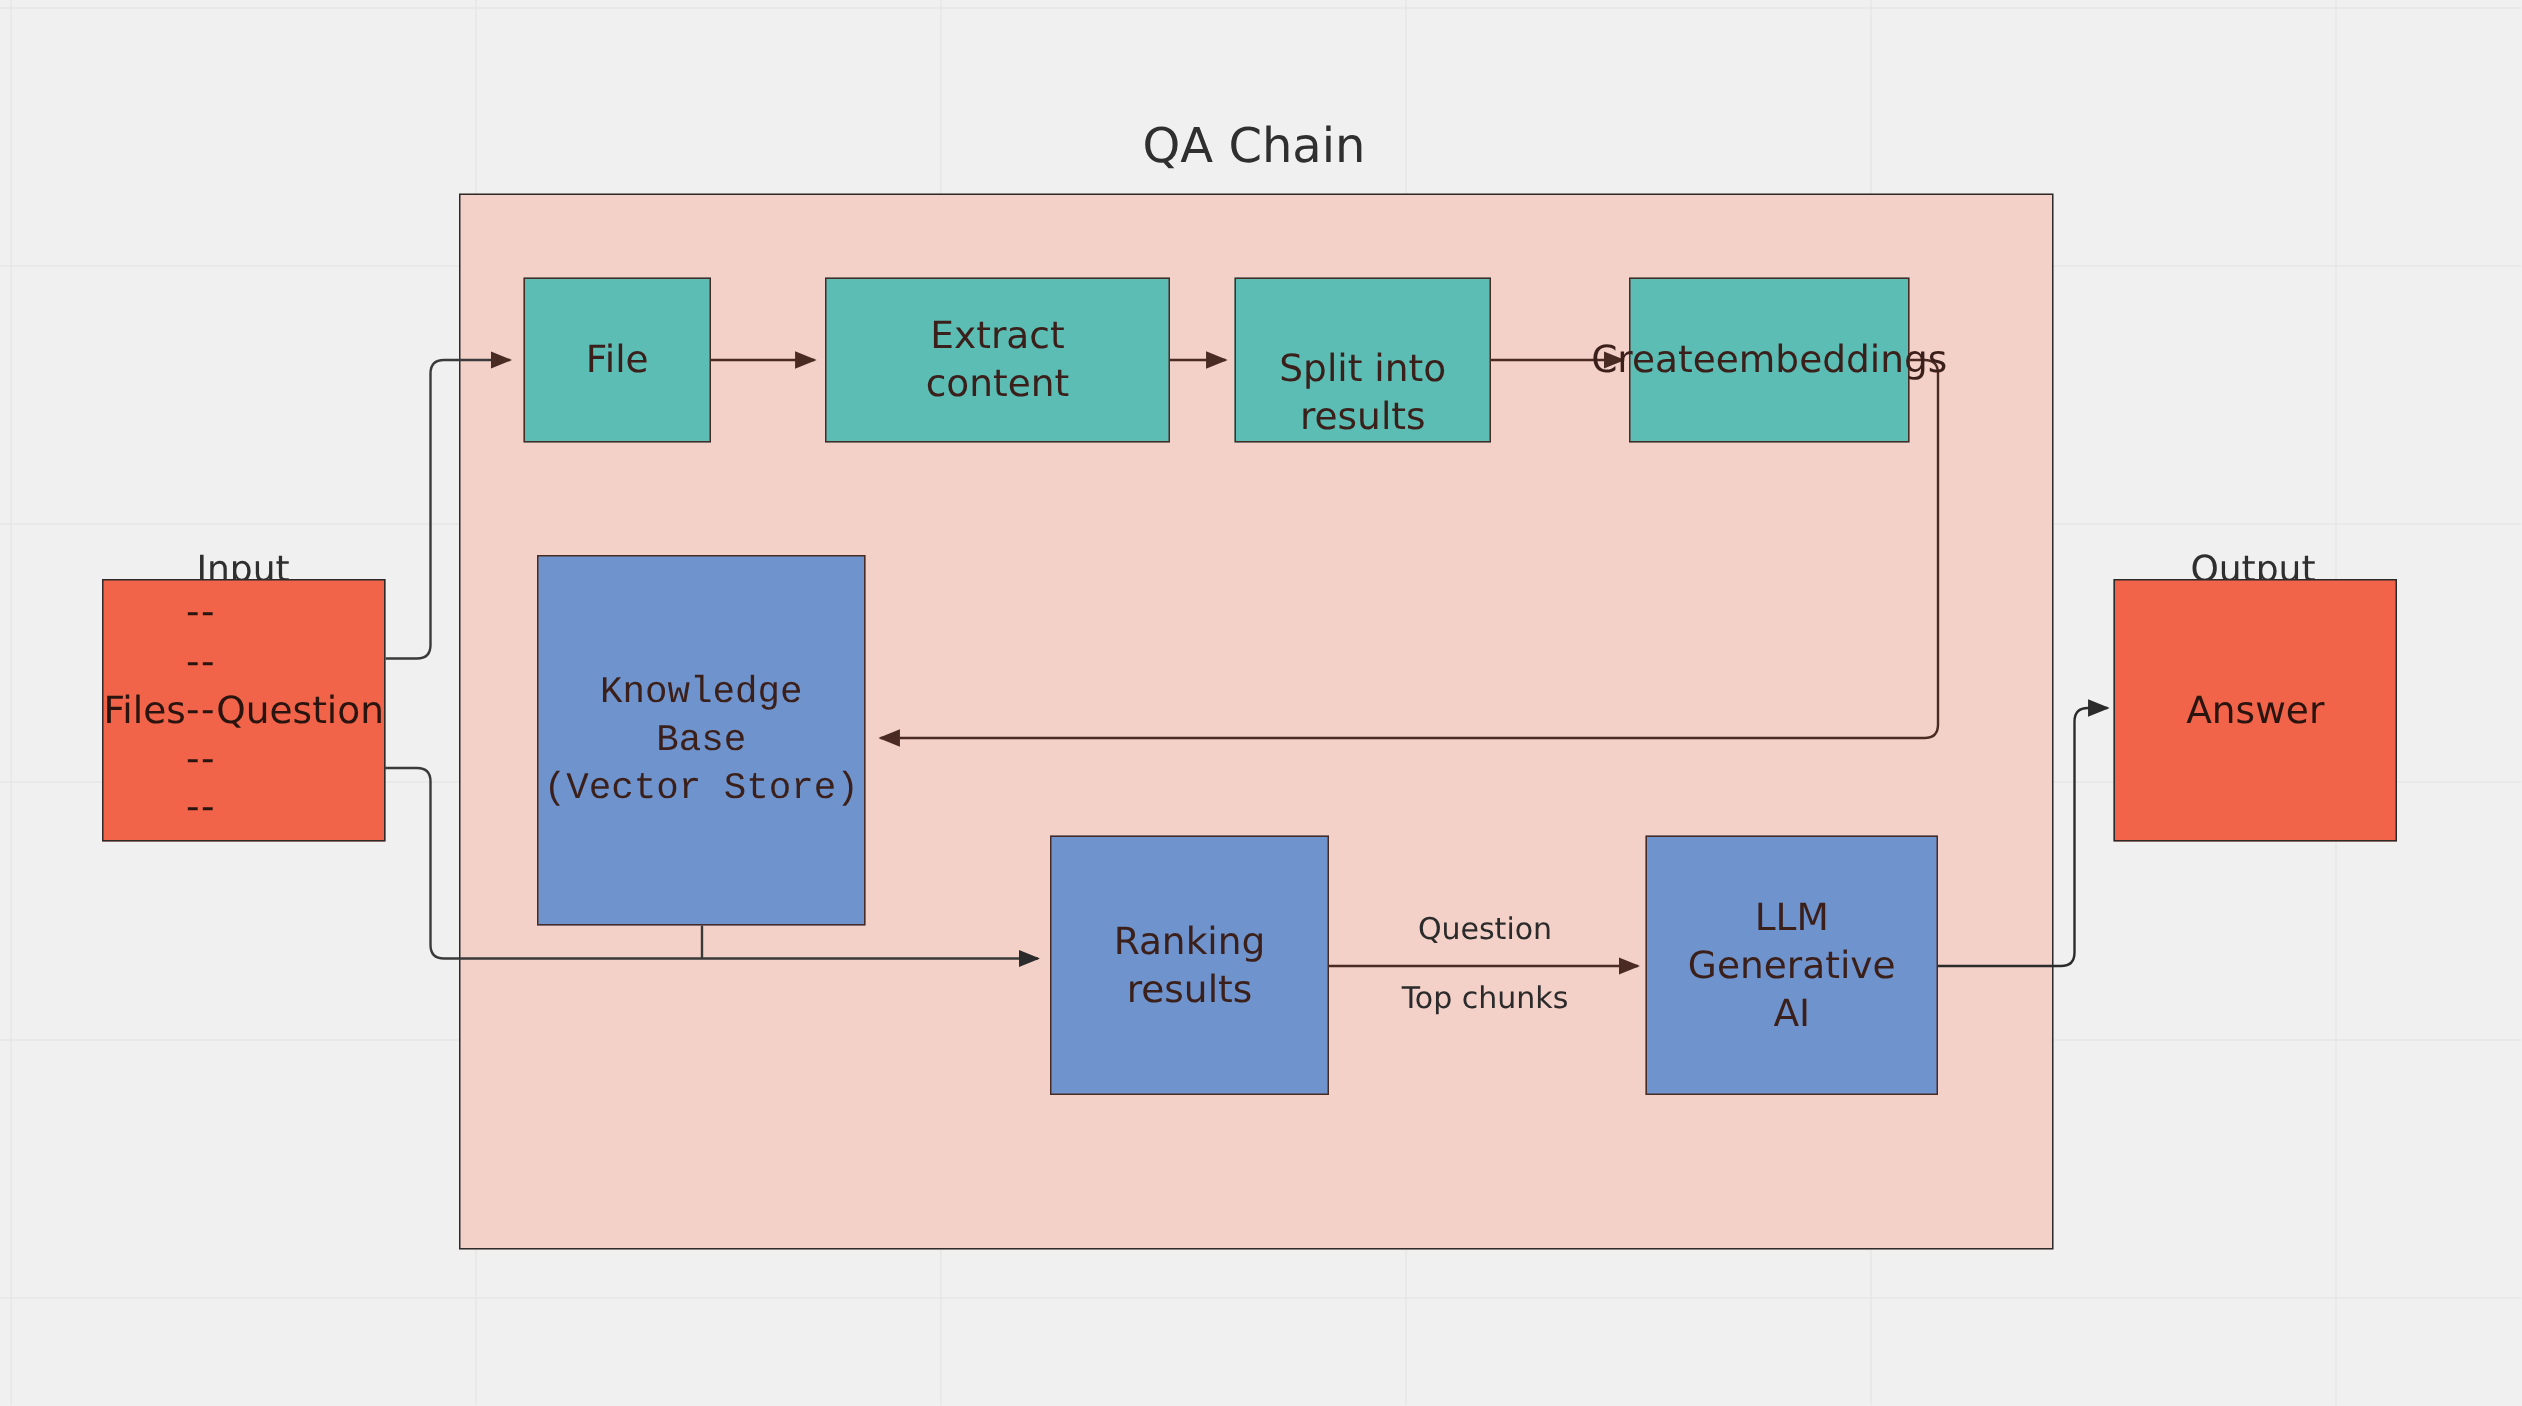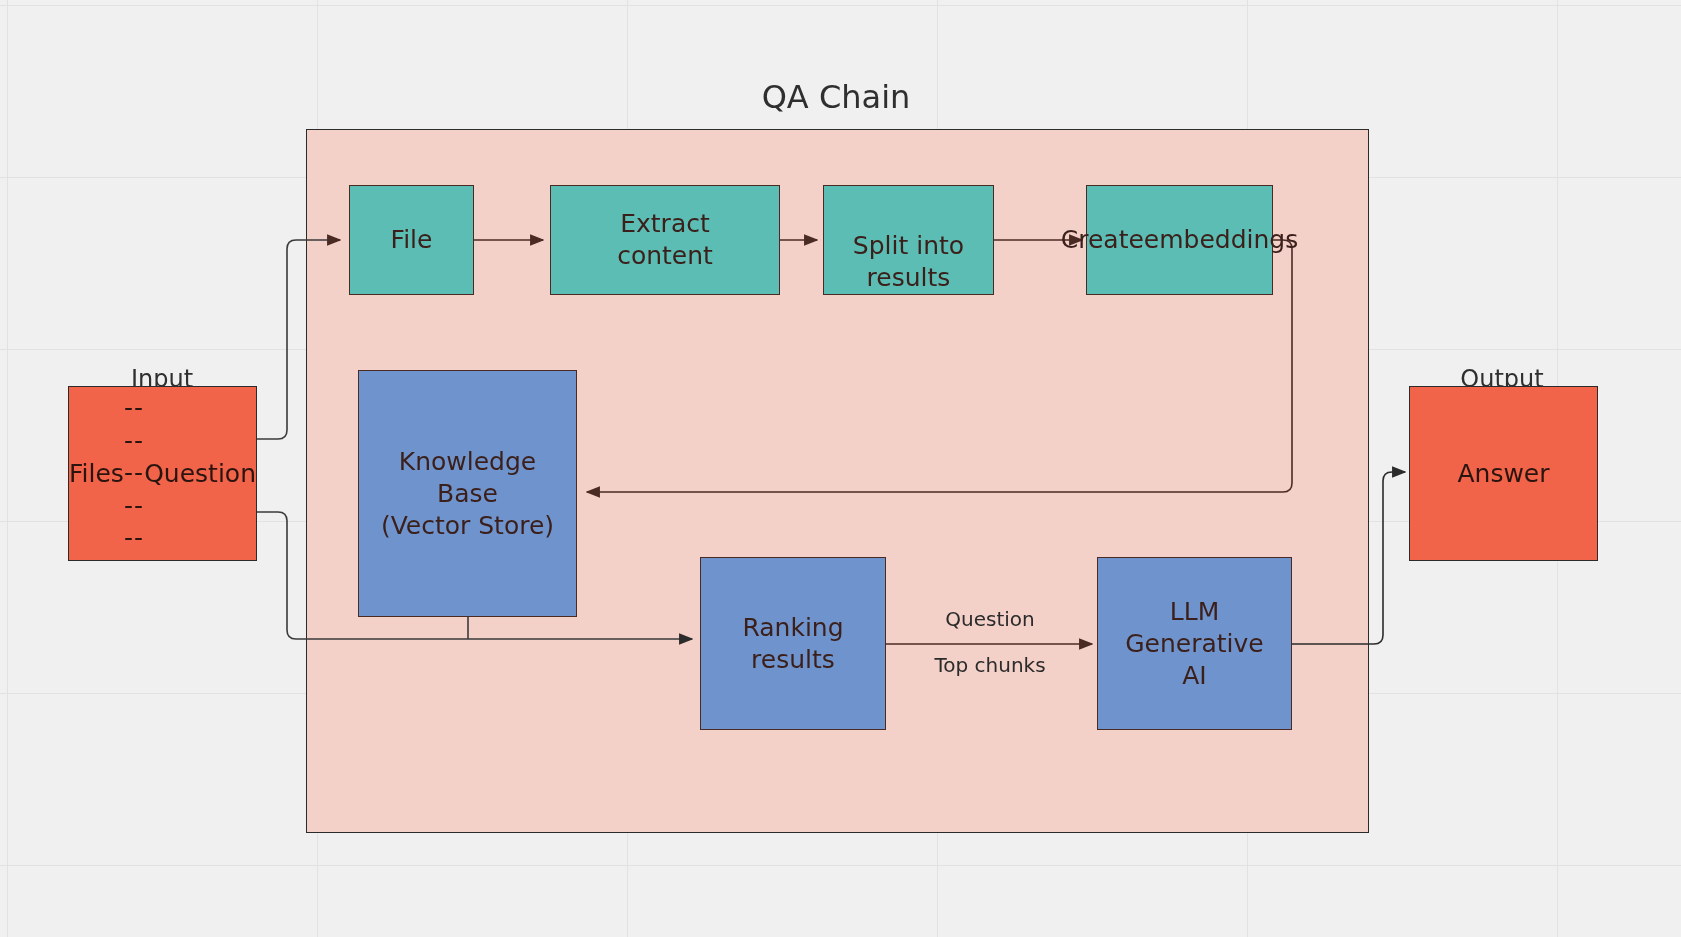--- a/index.html
+++ b/index.html
@@ -154,21 +154,21 @@
   <div class="node teal" style="left:823px; top:185px; width:171px; height:110px; flex-direction:column;justify-content:flex-end;">
     <span>Split into</span>
     <span>results</span>
   </div>
 
   <div class="node teal" style="left:1086px; top:185px; width:187px; height:110px; ">
     <span>Create</span>
     <span>embeddings</span>
   </div>
 
-  <div class="node blue" style="left:358px; top:370px; width:219px; height:247px; flex-direction:column;">
+  <div class="node blue" style="left:358px; top:370px; width:219px; height:247px; flex-direction:column;font-family:Liberation Mono, monospace;">
     <span>Knowledge</span>
     <span>Base</span>
     <span>(Vector Store)</span>
   </div>
 
   <div class="node blue" style="left:700px; top:557px; width:186px; height:173px; flex-direction:column;">
     <span>Ranking</span>
     <span>results</span>
   </div>
 

